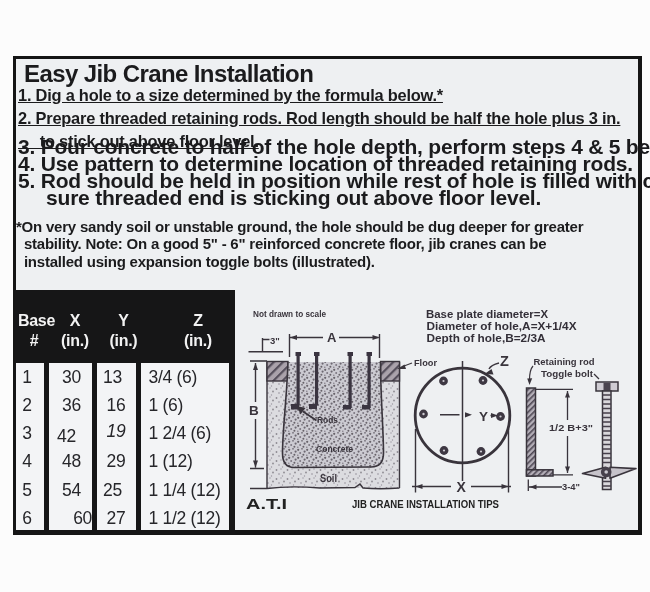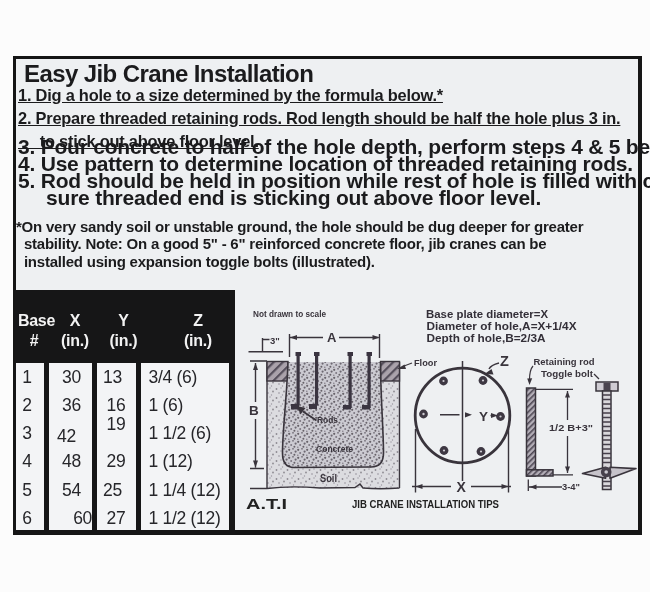--- a/index.html
+++ b/index.html
@@ -55,22 +55,22 @@
     <div class="abs" style="left:88px;top:77px;width:26px;text-align:left;">13</div>
     <div class="abs" style="left:133.5px;top:77px;">3/4 (6)</div>
 
     <div class="abs" style="left:1px;top:105px;width:22px;text-align:center;">2</div>
     <div class="abs" style="left:42px;top:105px;width:29px;text-align:center;">36</div>
     <div class="abs" style="left:88px;top:105px;width:26px;text-align:center;">16</div>
     <div class="abs" style="left:133.5px;top:105px;">1 (6)</div>
 
     <div class="abs" style="left:1px;top:133.5px;width:22px;text-align:center;">3</div>
     <div class="abs" style="left:42px;top:136px;width:29px;text-align:left;">42</div>
-    <div class="abs" style="left:88px;top:124px;width:26px;text-align:center;">19</div>
-    <div class="abs" style="left:133.5px;top:133.5px;">1 1/2 (6)</div>
+    <div class="abs" style="left:88px;top:131px;width:26px;text-align:center;font-style:italic;">19</div>
+    <div class="abs" style="left:133.5px;top:133.5px;">1 2/4 (6)</div>
 
     <div class="abs" style="left:1px;top:161.5px;width:22px;text-align:center;">4</div>
     <div class="abs" style="left:42px;top:161.5px;width:29px;text-align:center;">48</div>
     <div class="abs" style="left:88px;top:161.5px;width:26px;text-align:center;">29</div>
     <div class="abs" style="left:133.5px;top:161.5px;">1 (12)</div>
 
     <div class="abs" style="left:1px;top:190px;width:22px;text-align:center;">5</div>
     <div class="abs" style="left:42px;top:190px;width:29px;text-align:center;">54</div>
     <div class="abs" style="left:88px;top:190px;width:26px;">25</div>
     <div class="abs" style="left:133.5px;top:190px;">1 1/4 (12)</div>

